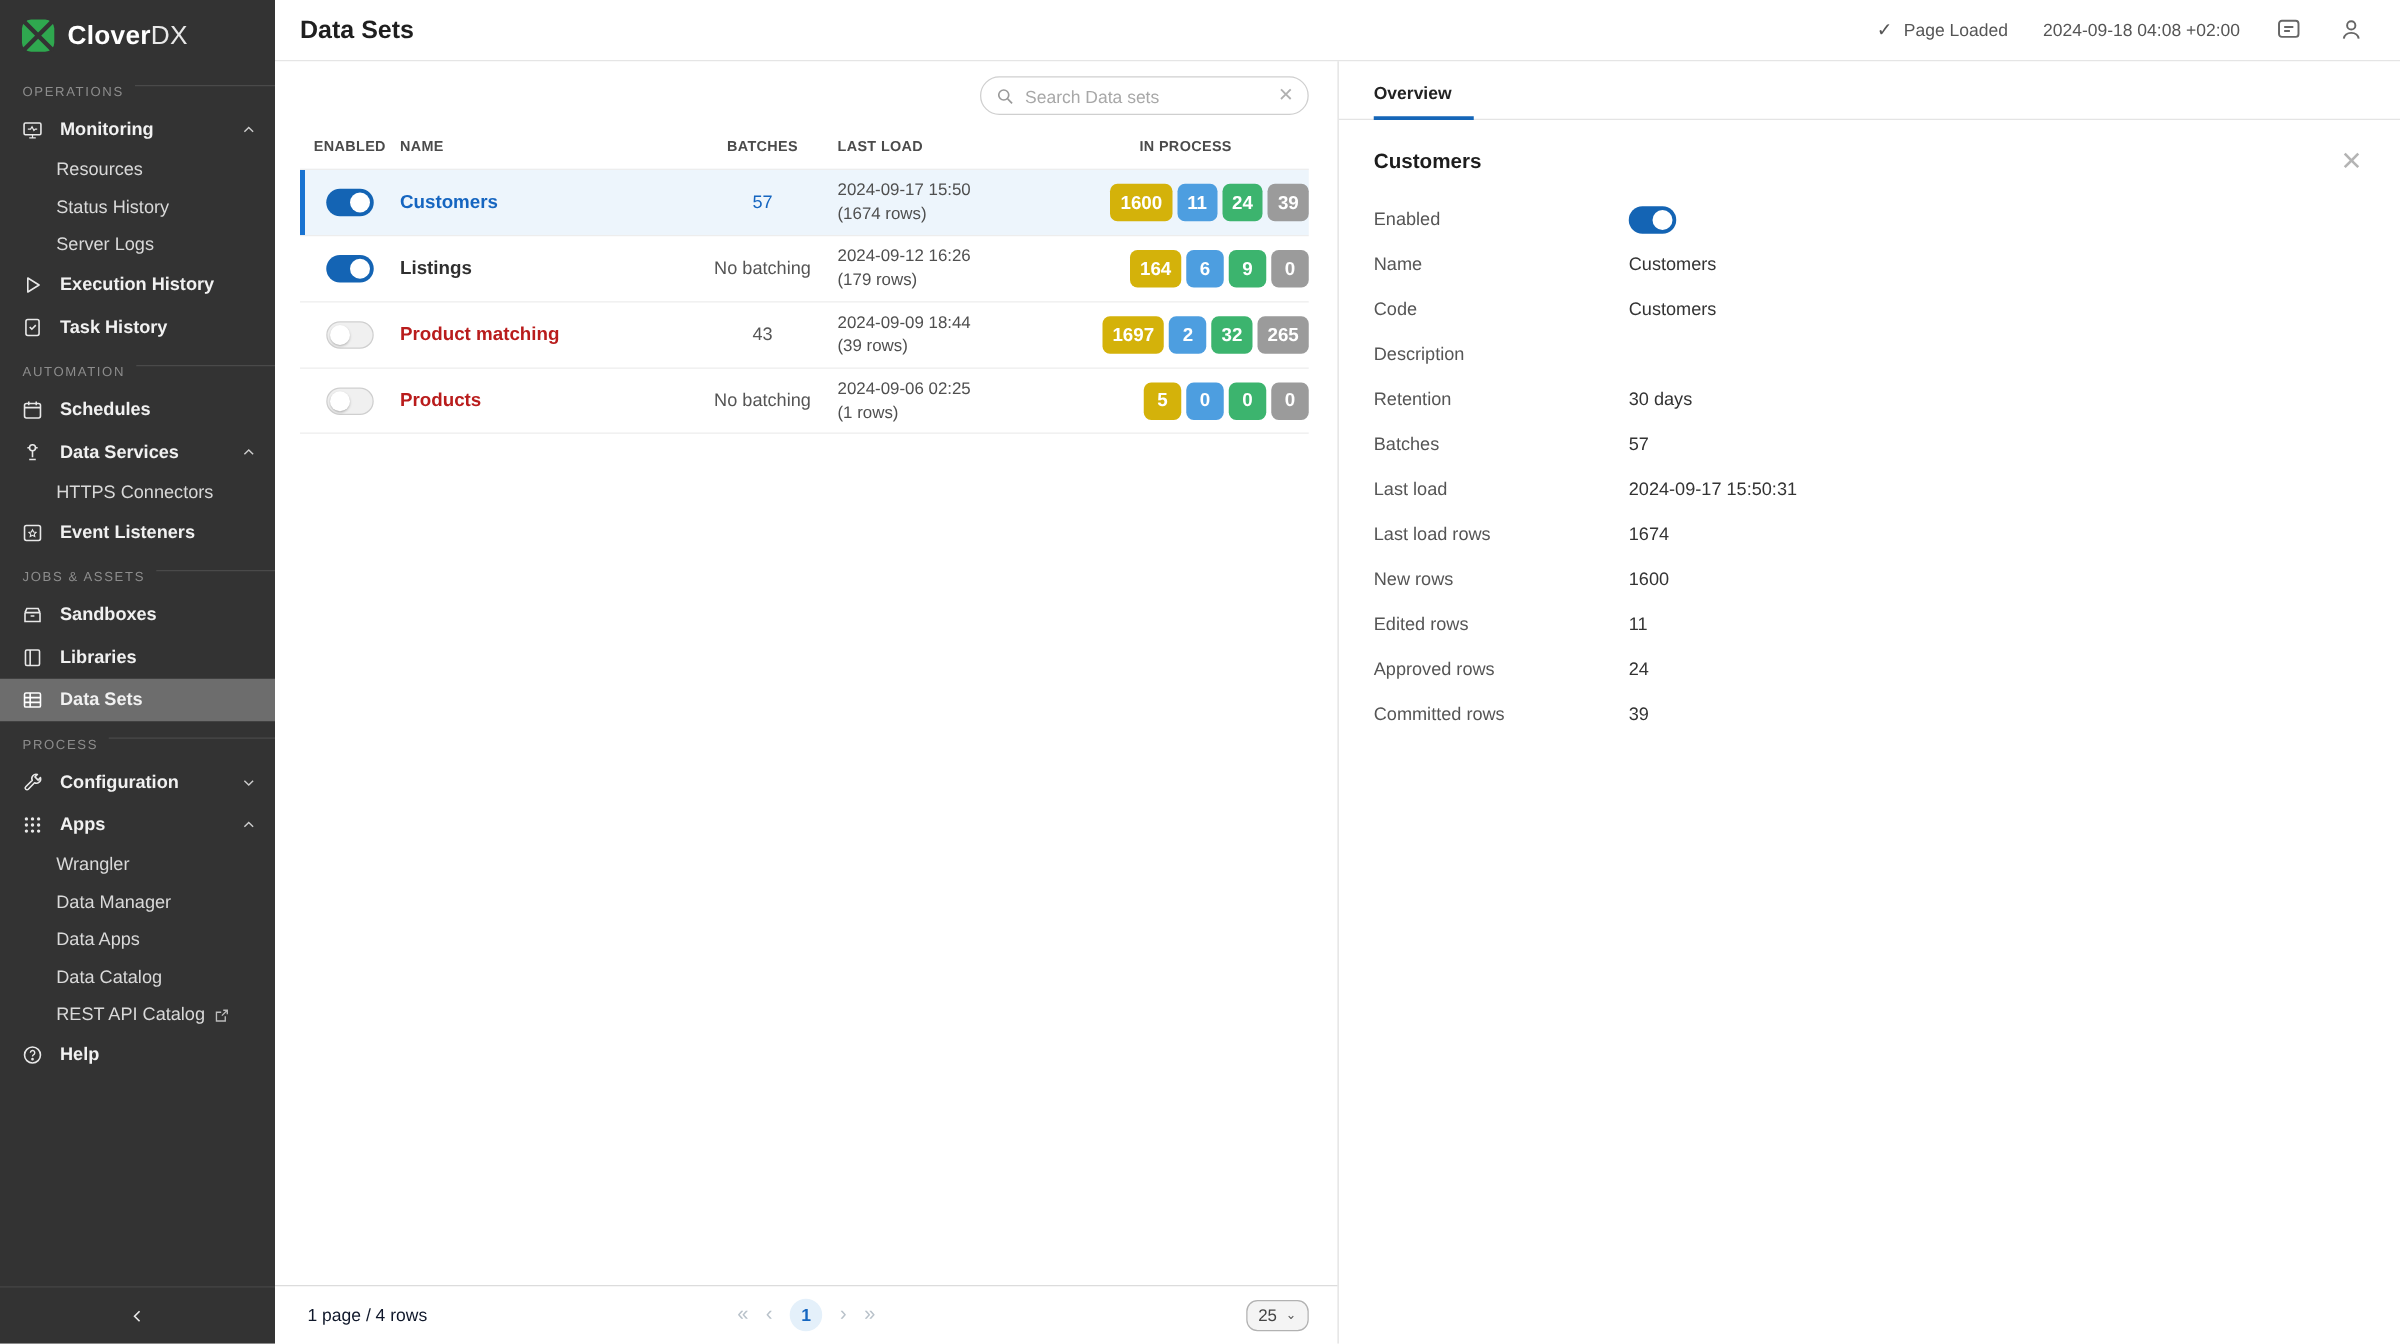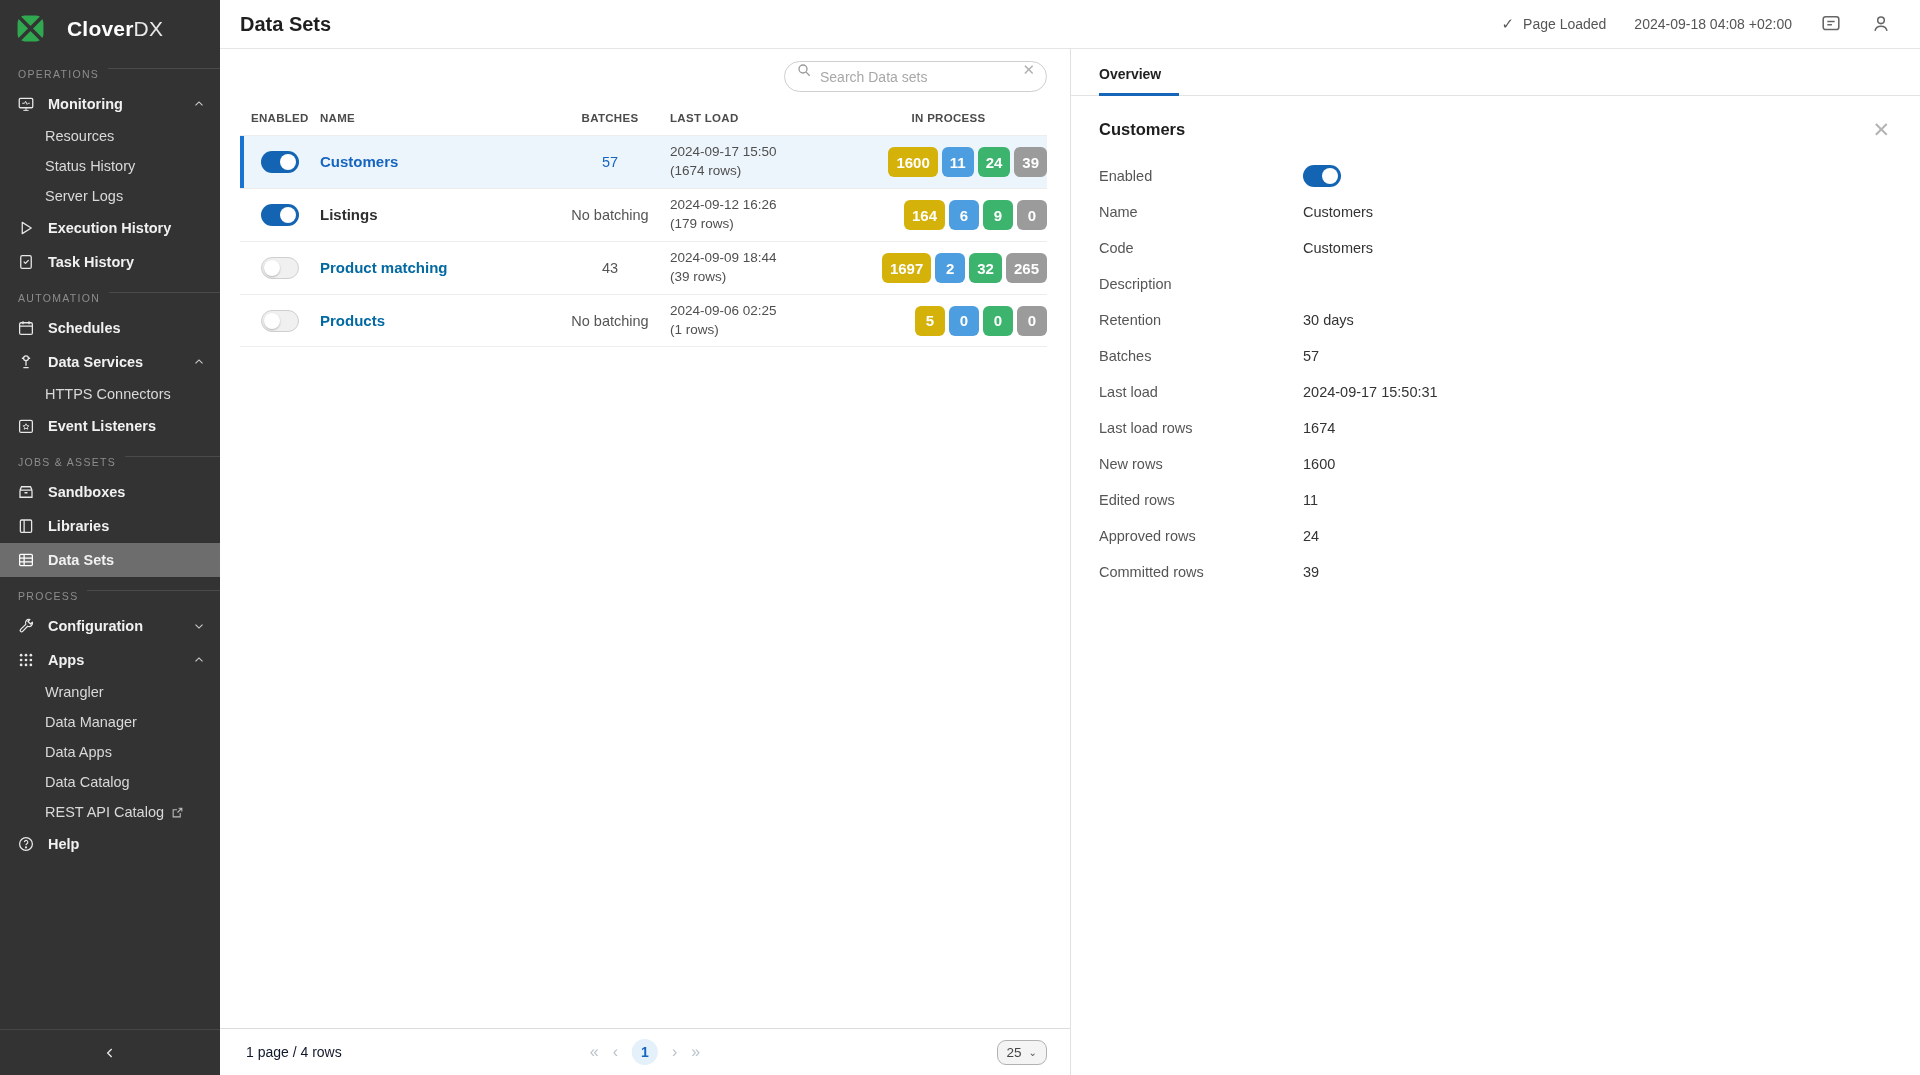--- a/index.html
+++ b/index.html
@@ -1,21 +1,21 @@
 <!DOCTYPE html>
 <html><head>
 <meta charset="utf-8">
 <style>
   * { margin:0; padding:0; box-sizing:border-box; }
   html,body { width:1920px; height:1075px; overflow:hidden; }
   body { font-family:"Liberation Sans", sans-serif; display:flex; background:#fff; color:#333; }
 
   
   .sidebar { width:220px; flex-shrink:0; background:#333333; position:relative; height:1075px; }
-  .logo { display:flex; align-items:center; gap:23px; padding:15px 0 13px 17px; }
+  .logo { display:flex; align-items:center; gap:10px; padding:15px 0 13px 17px; }
   .logo-text { font-size:21px; color:#fff; font-weight:700; letter-spacing:.2px; }
   .logo-text .light { font-weight:400; color:#e8e8e8; }
   .nav-section { display:flex; align-items:flex-start; gap:9px; padding:13px 0 7px 18px; }
   .nav-section-label { color:#8d8d8d; font-size:10.5px; letter-spacing:1.3px; font-weight:400; white-space:nowrap; }
   .nav-section-line { flex:1; height:1px; background:#4a4a4a; }
   .nav-item { display:flex; align-items:center; gap:13px; padding:8px 14px 8px 17px; color:#f1f1f1; font-size:14.5px; font-weight:600; cursor:pointer; }
   .nav-item.active { background:#6d6d6d; }
   .nav-item .chev { margin-left:auto; display:flex; }
   .nav-sub { padding:7px 14px 7px 45px; color:#d9d9d9; font-size:14.5px; font-weight:400; cursor:pointer; display:flex; align-items:center; gap:7px; }
   .icon18 { width:18px; height:18px; flex-shrink:0; display:block; }
@@ -28,40 +28,40 @@
   .header-right { margin-left:auto; display:flex; align-items:center; gap:28px; color:#555; font-size:14px; }
   .status-chip { display:flex; align-items:center; gap:9px; }
   .check-glyph { color:#555; font-size:15px; }
   .hdr-icon { width:22px; height:22px; color:#666; cursor:pointer; }
 
   .content { flex:1; display:flex; min-height:0; }
 
   
   .list-panel { width:850px; flex-shrink:0; display:flex; flex-direction:column; }
   .panel-top { padding:12px 23px 0 20px; display:flex; justify-content:flex-end; }
-  .search-box { width:263px; height:31px; border:1px solid #cfcfcf; border-radius:16px; display:flex; padding:0 11px; gap:8px; background:#fff; }
+  .search-box { width:263px; height:31px; border:1px solid #cfcfcf; border-radius:16px; display:flex; align-items:center; padding:0 11px; gap:8px; background:#fff; }
   .search-box svg { width:16px; height:16px; color:#9a9a9a; flex-shrink:0; }
   .search-box input { border:none; outline:none; flex:1; font-size:14px; color:#333; font-family:"Liberation Sans",sans-serif; background:transparent; }
   .search-box input::placeholder { color:#a8a8a8; }
   .clear-x { color:#b0b0b0; font-size:15px; cursor:pointer; line-height:1; }
 
   .ds-table { margin:10px 23px 0 20px; }
   .trow { display:grid; grid-template-columns:80px 230px 120px 180px 1fr; align-items:center; }
   .thead { padding:10px 0 11px; }
   .thead .th { color:#4b4b4b; font-size:11.5px; font-weight:700; letter-spacing:.3px; }
   .th.c-enabled { padding-left:11px; }
   .th.c-batches { text-align:center; }
   .th.c-inprocess { text-align:center; }
   .tbody-row { height:53px; border-top:1px solid #ededed; cursor:pointer; }
   .tbody-row:last-child { border-bottom:1px solid #ededed; }
   .tbody-row.selected { background:#edf5fc; box-shadow:inset 4px 0 0 #1973d1; }
   .cell-enabled { display:flex; justify-content:center; }
   .name-link { color:#1565c0; font-weight:700; font-size:15px; }
   .name-plain { color:#2f2f2f; font-weight:700; font-size:15px; }
-  .name-muted { color:#0369a1; font-weight:700; font-size:15px; }
+  .name-muted { color:#b91c1c; font-weight:700; font-size:15px; }
   .cell-batches { text-align:center; font-size:14.5px; color:#555; }
   .cell-batches .link { color:#1565c0; }
   .cell-lastload { font-size:13.5px; color:#4f4f4f; line-height:1.4; }
   .cell-badges { display:flex; justify-content:flex-end; gap:4px; }
   .badge { min-width:30px; height:30px; padding:0 8px; border-radius:6px; display:flex; align-items:center; justify-content:center; color:#fff; font-weight:700; font-size:15px; }
   .b-new { background:#d4b20a; }
   .b-edited { background:#4d9ee0; }
   .b-approved { background:#3cb46e; }
   .b-committed { background:#9b9b9b; }
 

